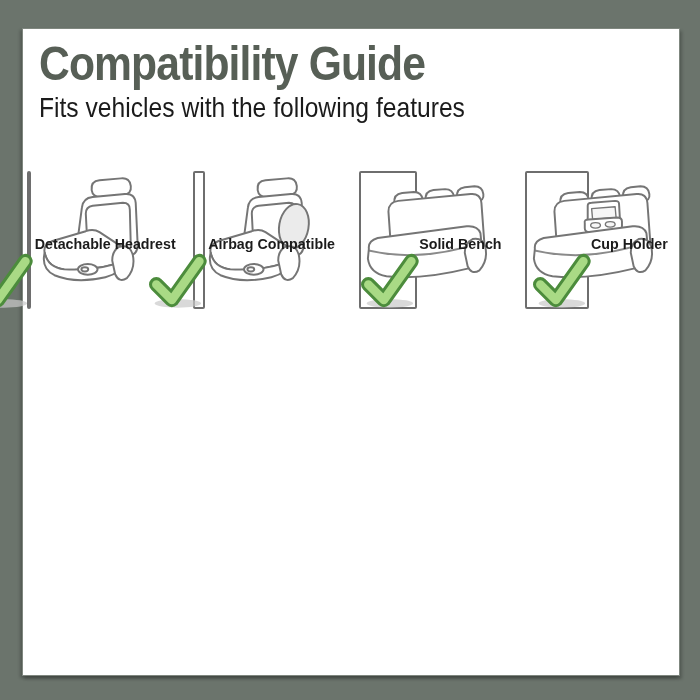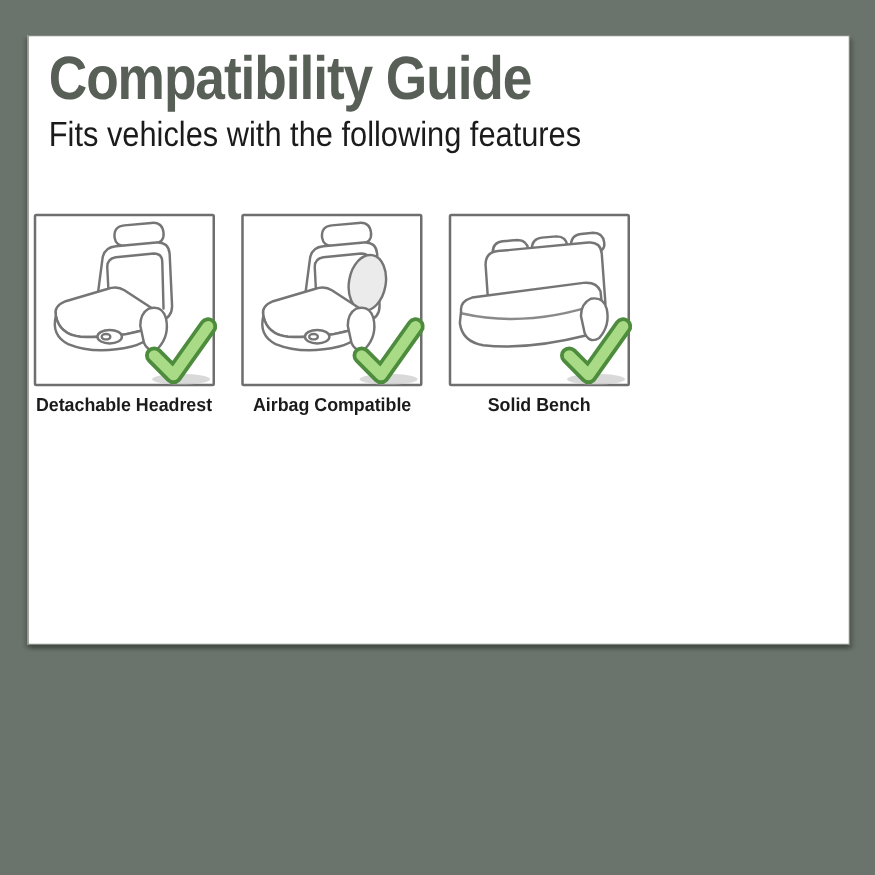--- a/index.html
+++ b/index.html
@@ -2,21 +2,21 @@
 <html style="--background: #6b746c; --card: #ffffff; --title: #575f56; --text: #1b1b1b; --panel-border: #6e6e6e; --line-art: #757575; --check-fill: #a9da85; --check-outline: #4c8c3c; --cross-fill: #e32522; --cross-outline: #a31215; --mark-shadow: #c9c9c9; --belt: #161616; --airbag: #ebebeb;"><head>
 <meta charset="utf-8">
 <style>
   html,body { margin:0; padding:0; }
   body {
     width:700px; height:700px; position:relative; overflow:hidden;
     background: var(--background, #6b746c);
     font-family:"Liberation Sans", sans-serif;
   }
   .card {
-    position:absolute; left:22px; top:28px; width:658px; height:488px;
+    position:absolute; left:22px; top:28px; width:658px; height:648px;
     background: var(--card, #ffffff);
     border:1px solid #7f877f;
     box-shadow: -2px 2px 3px rgba(0,0,0,.22), 2px 3px 3px rgba(0,0,0,.22);
     box-sizing:border-box;
   }
   .header { position:absolute; top:7px; left:16px; }
   .title {
     margin:0; font-size:49px; font-weight:700; line-height:1.12;
     color: var(--title, #575f56); letter-spacing:-1px;
     transform:scaleX(.87); transform-origin:left top; white-space:nowrap;
@@ -24,21 +24,21 @@
   .subtitle {
     margin:1px 0 0 0; font-size:28px; font-weight:400;
     color: var(--text, #1b1b1b);
     transform:scaleX(.88); transform-origin:left top; white-space:nowrap;
   }
   .grid {
     position:absolute; top:142px; left:4px;
     display:grid; grid-template-columns:repeat(4,145px);
     column-gap:21px; row-gap:34px;
   }
-  .cell { display:flex; flex-direction:column; align-items:center; width:145px; }
+  .cell { display:flex; flex-direction:row; align-items:center; width:145px; }
   .panel-box {
     position:relative; width:145px; height:138px; box-sizing:border-box;
     border:2px solid var(--panel-border, #6e6e6e); border-radius:2px;
     background:#ffffff;
   }
   .seat {
     position:absolute; left:2px; top:2px; width:137px; height:130px;
     stroke: var(--line-art, #757575); stroke-width:2; fill:#ffffff;
     stroke-linejoin:round; stroke-linecap:round; overflow:visible;
   }
@@ -190,16 +190,27 @@
             <use href="#seat-bench-solid"></use>
           </svg>
         <svg class="mark" viewBox="0 0 72 66">
             <use href="#mark-check"></use>
           </svg>
       </div>
       <div class="label">Solid Bench</div>
     </div>
 
 
+    <div class="cell">
+      <div class="panel-box">
+        <svg class="seat" viewBox="0 0 140 130">
+            <use href="#seat-bench-cup"></use>
+          </svg>
+        <svg class="mark" viewBox="0 0 72 66">
+            <use href="#mark-check"></use>
+          </svg>
+      </div>
+      <div class="label">Cup Holder</div>
+    </div>
 
 
   </div>
 </div>
 
 </body></html>

